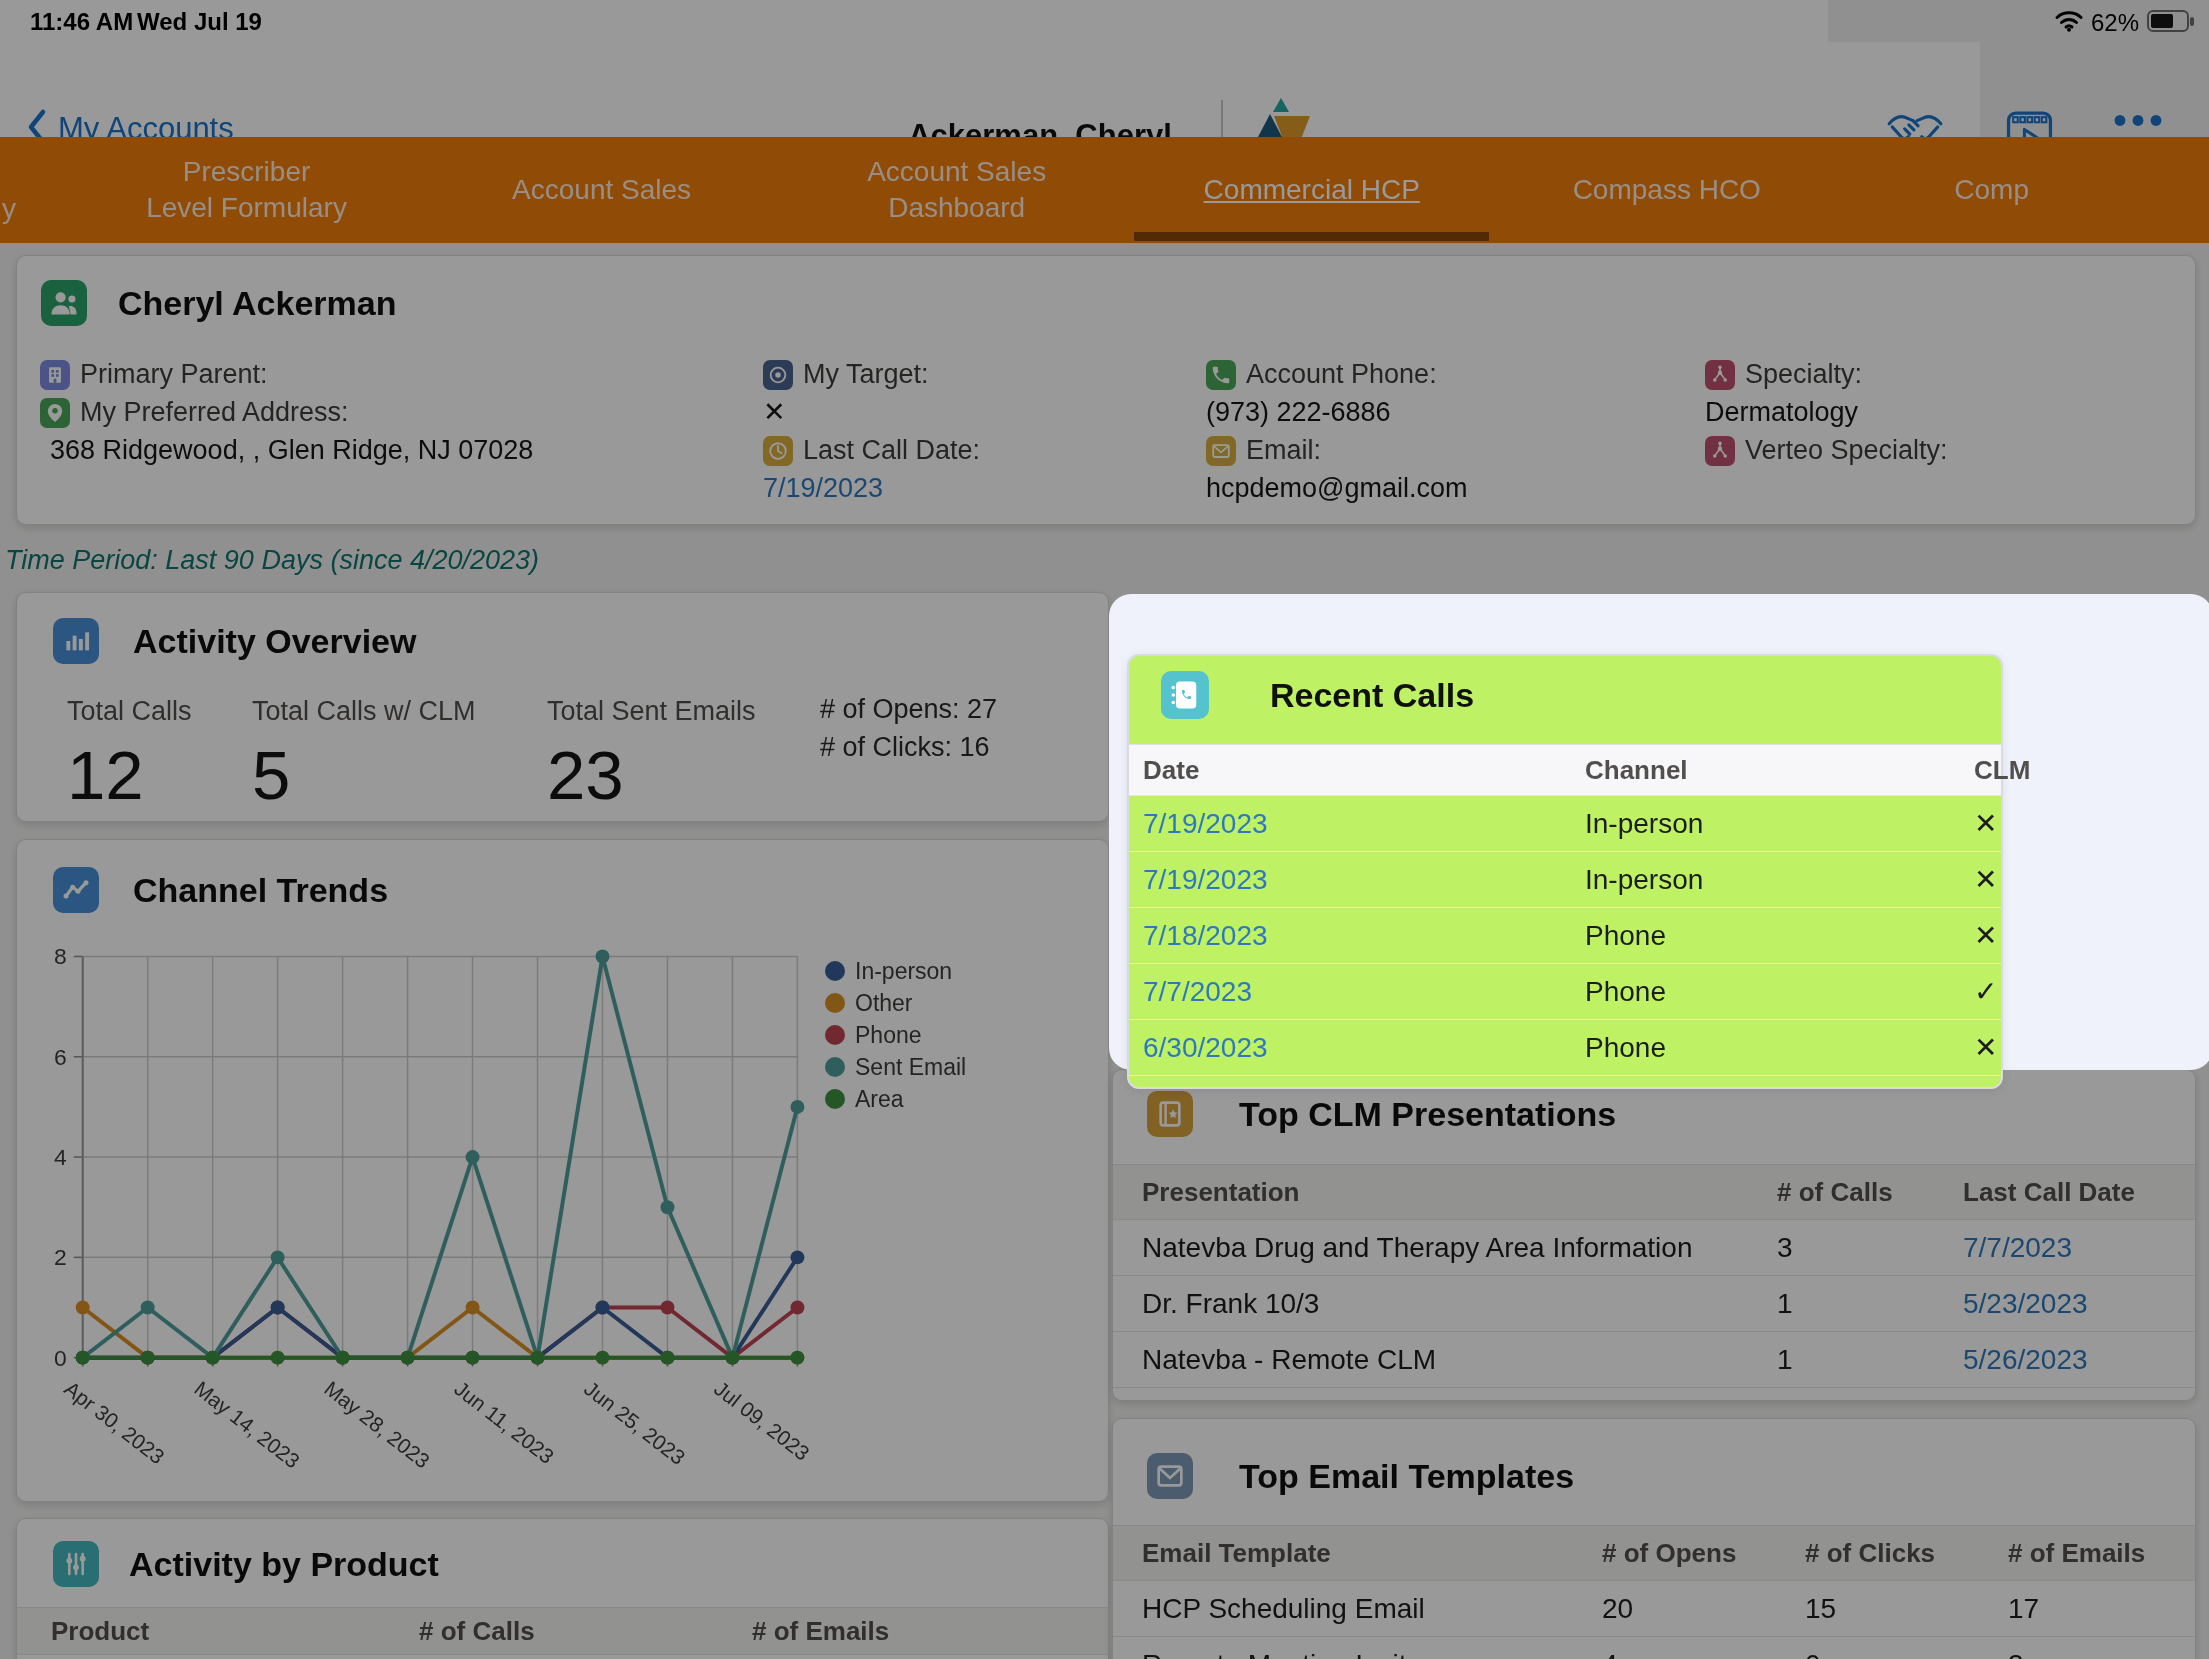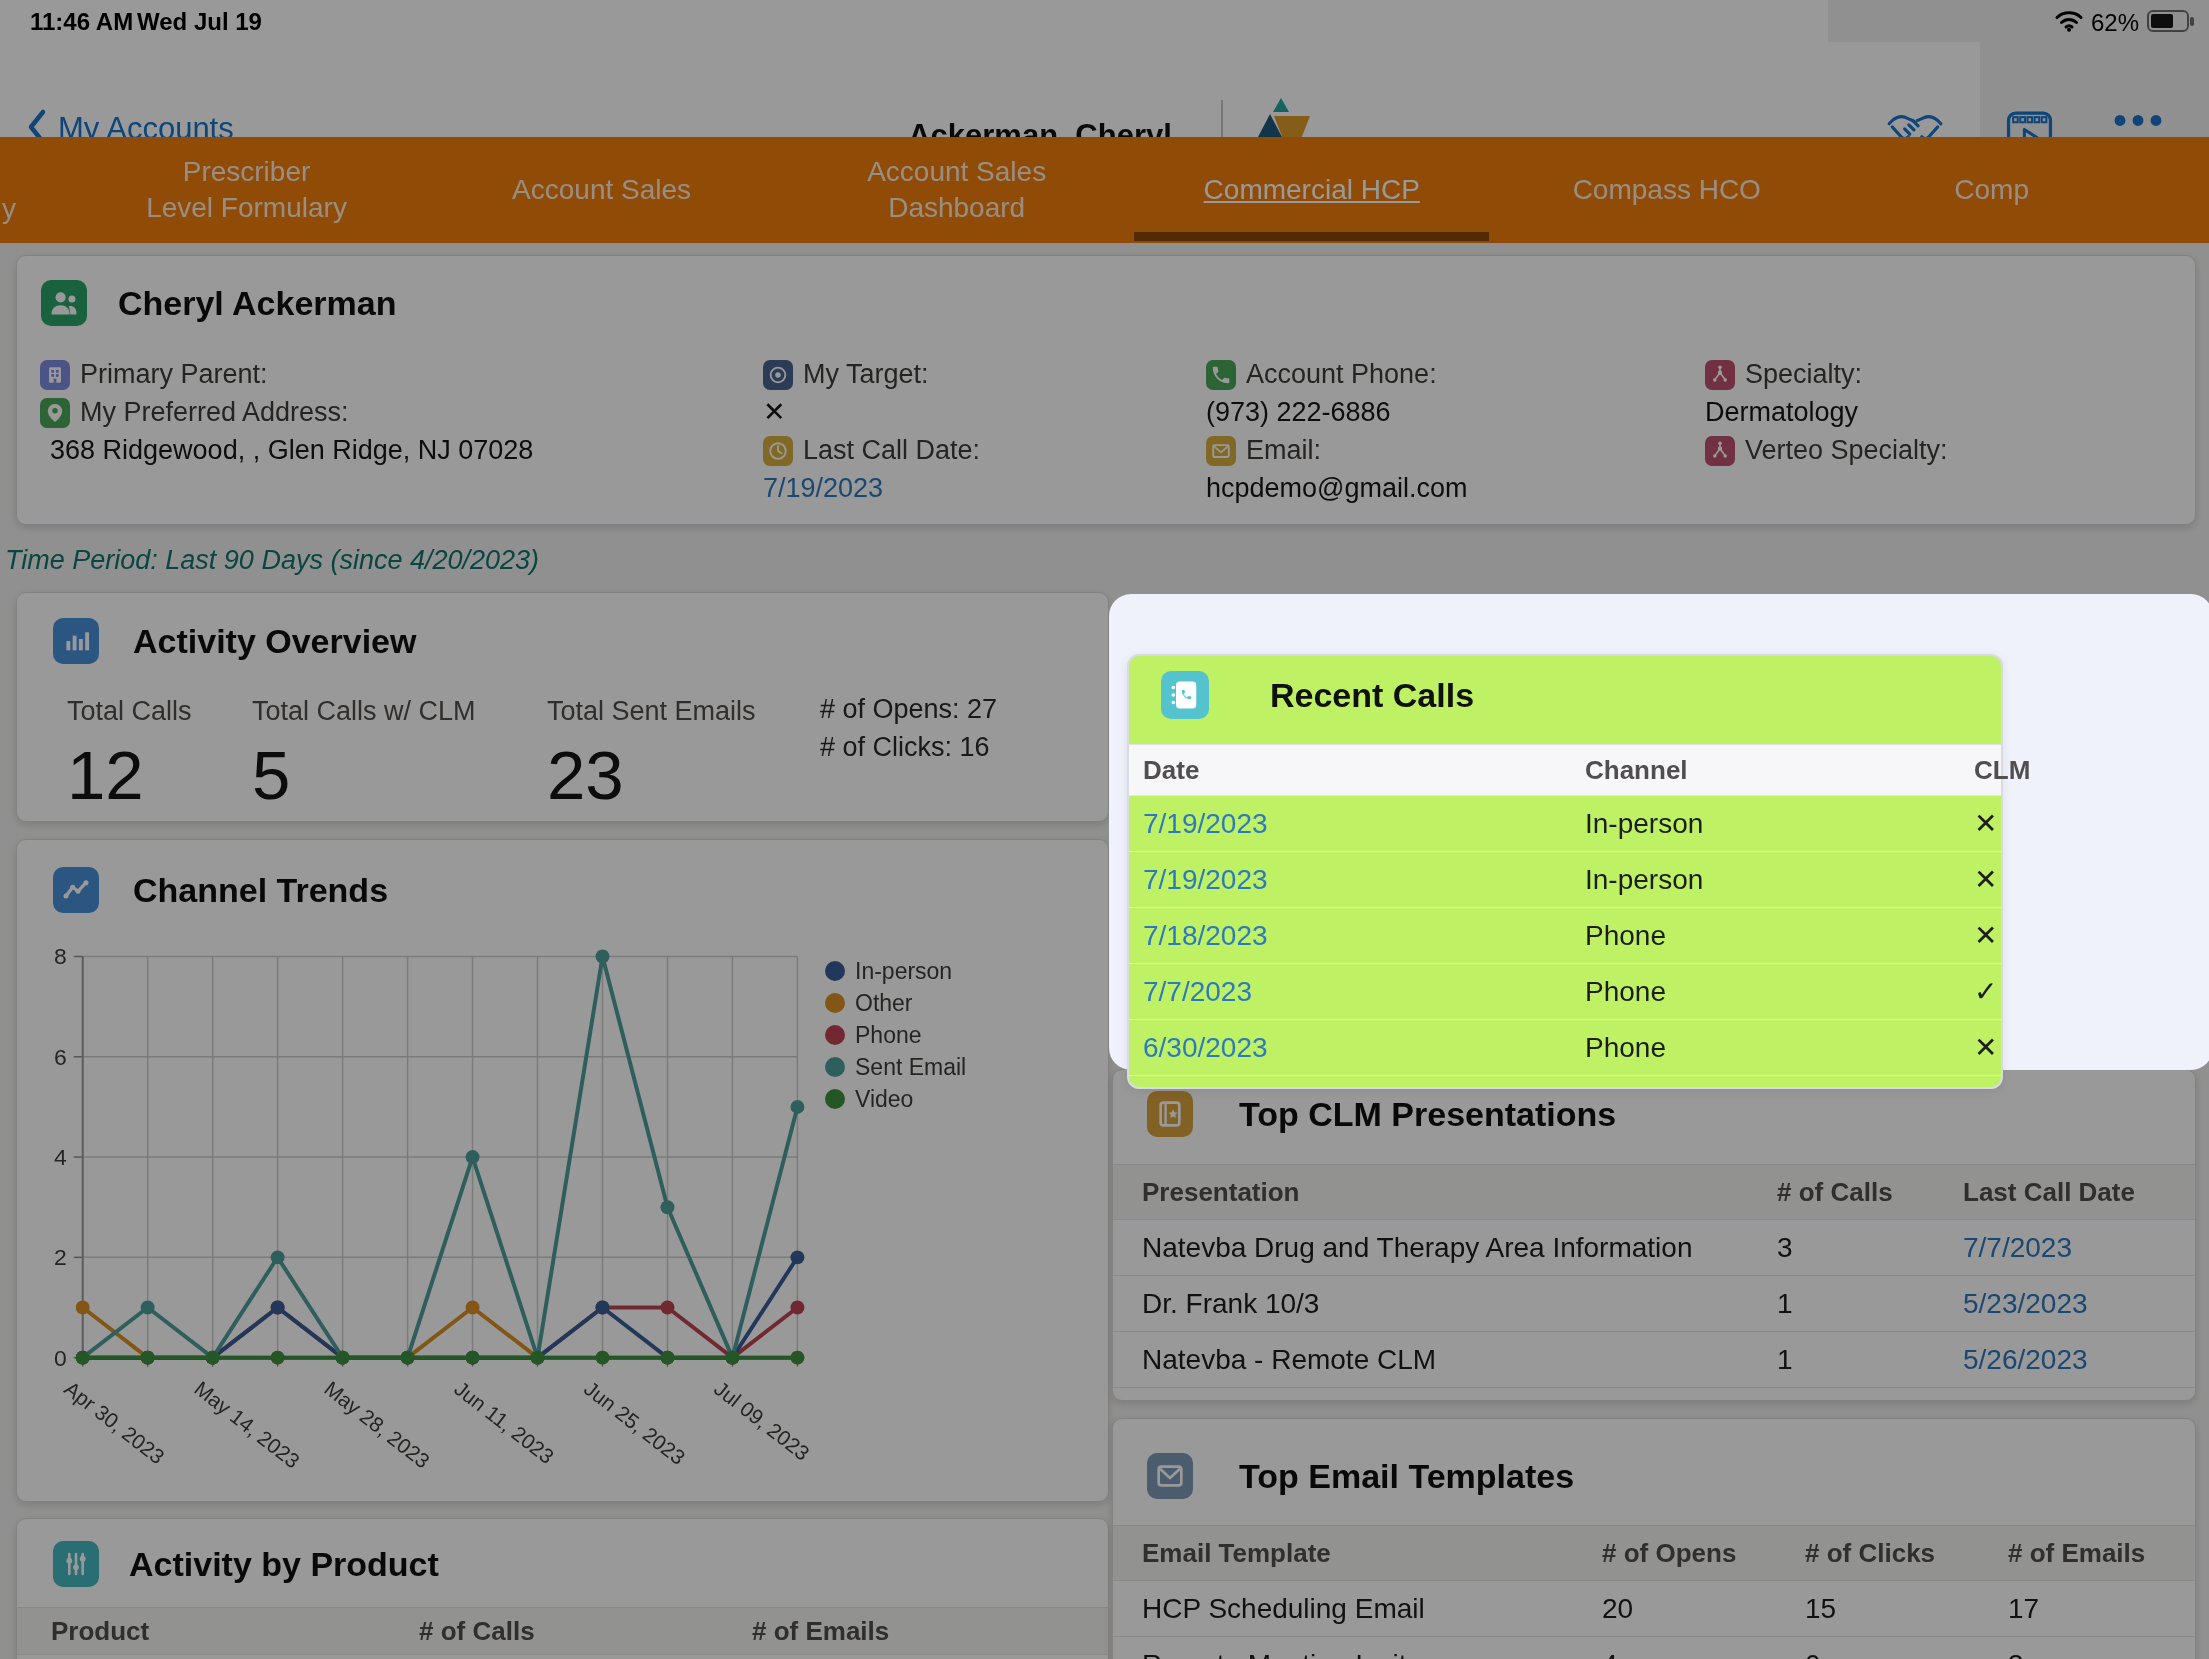--- a/index.html
+++ b/index.html
@@ -481,21 +481,21 @@
       <div class="lg-item">
         <span class="lg-dot" style="background: rgb(190, 68, 80);"></span>
         <span class="lg-label">Phone</span>
       </div>
       <div class="lg-item">
         <span class="lg-dot" style="background: rgb(79, 158, 153);"></span>
         <span class="lg-label">Sent Email</span>
       </div>
       <div class="lg-item">
         <span class="lg-dot" style="background: rgb(63, 143, 63);"></span>
-        <span class="lg-label">Video</span>
+        <span class="lg-label">Area</span>
       </div>
     </div>
 </div>
 
 <div id="abp-card" class="card">
   <div class="card-head" style="left:36px; top:22px; gap:30px;">
     <span class="sect-icon" style="width:46px;height:46px;background:#45B8C0;">
       <svg width="32" height="32" viewBox="0 0 24 24" fill="none">
         <g stroke="#FFF" stroke-width="2" stroke-linecap="round">
           <line x1="7" y1="4.5" x2="7" y2="19.5"></line>

